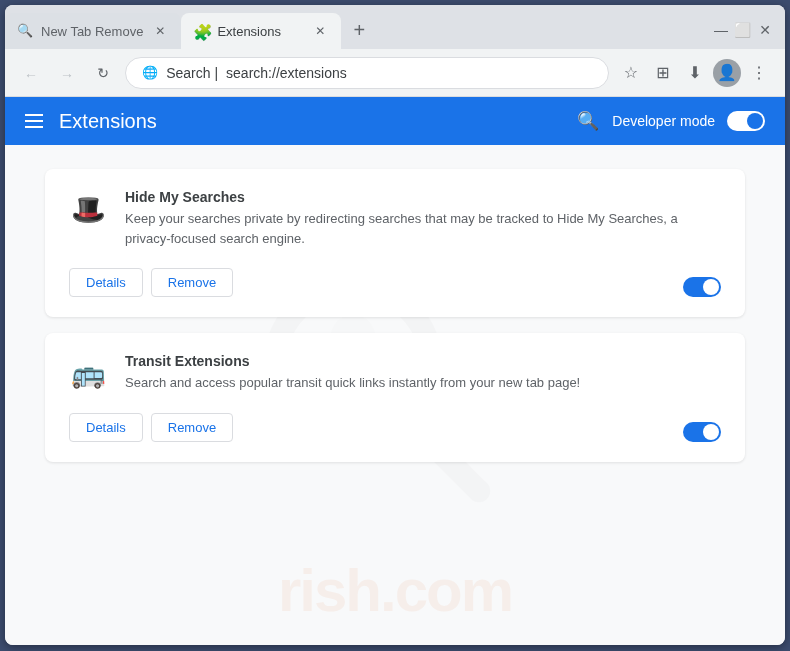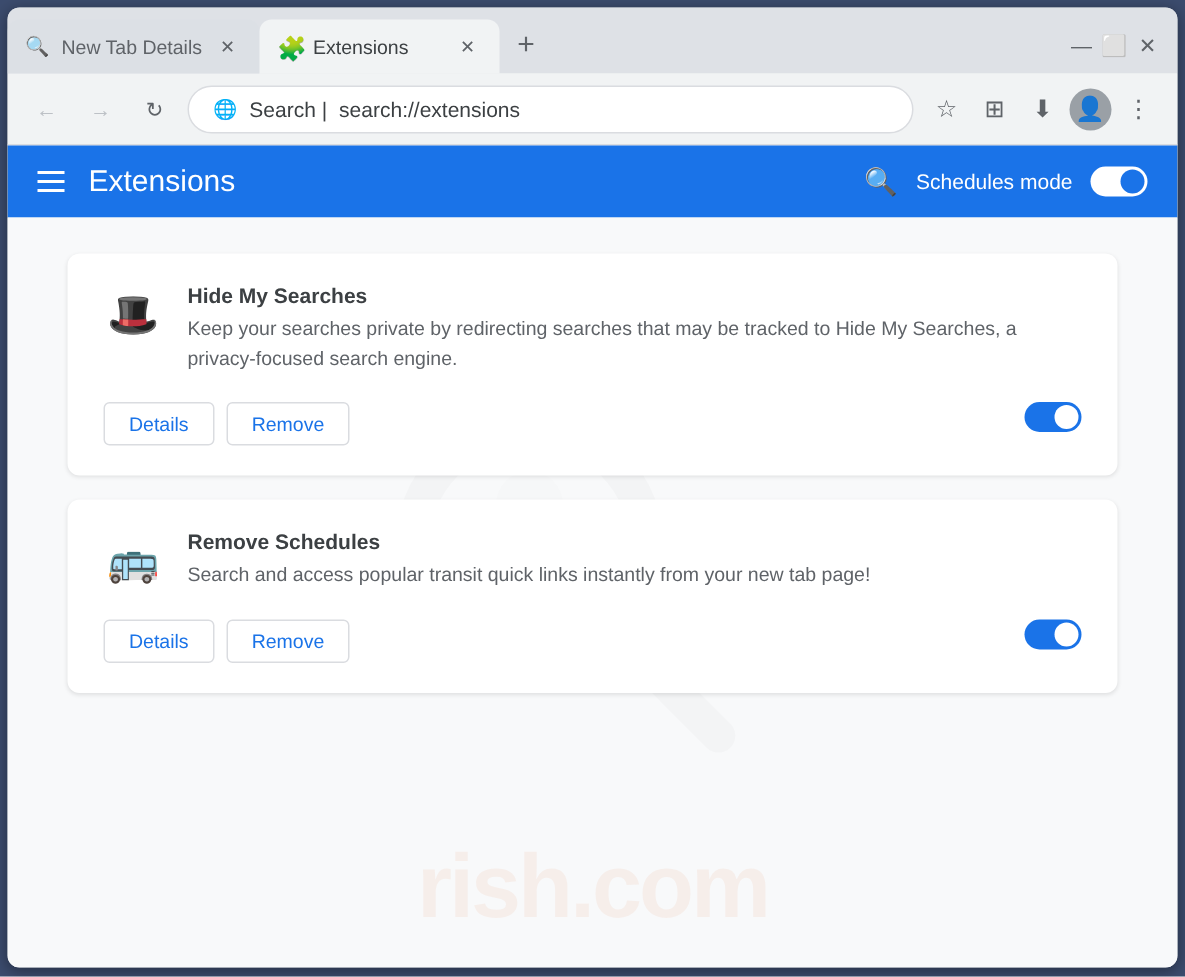--- a/index.html
+++ b/index.html
@@ -307,21 +307,21 @@
     }
 
     .ext-description {
       font-size: 13px;
       color: #5f6368;
       line-height: 1.5;
     }
 
     .ext-card-footer {
       display: flex;
-      align-items: flex-start;
+      align-items: flex-end;
       gap: 8px;
       margin-top: 8px;
     }
 
     .btn-outline {
       padding: 6px 16px;
       border: 1px solid #dadce0;
       border-radius: 4px;
       background: #fff;
       color: #1a73e8;
@@ -371,21 +371,21 @@
   </style>
 </head>
 <body>
 
 <div class="browser-window">
 
   <div class="title-bar">
 
     <div class="tab inactive">
       <span class="tab-icon">🔍</span>
-      <span>New Tab Details</span>
+      <span>New Tab Remove</span>
       <span class="tab-close">✕</span>
     </div>
 
     <div class="tab">
       <span class="tab-icon puzzle-icon">🧩</span>
       <span>Extensions</span>
       <span class="tab-close">✕</span>
     </div>
 
     <div class="tab-new">+</div>
@@ -423,21 +423,21 @@
     <div class="ext-header-left">
       <div class="hamburger">
         <span></span>
         <span></span>
         <span></span>
       </div>
       <span class="ext-title">Extensions</span>
     </div>
     <div class="ext-header-right">
       <span class="search-icon-btn">🔍</span>
-      <span class="dev-mode-label">Schedules mode</span>
+      <span class="dev-mode-label">Developer mode</span>
       <div class="toggle"></div>
     </div>
   </div>
 
   <div class="ext-content">
 
     <div class="watermark-magnifier">
       <svg width="280" height="280" viewBox="0 0 100 100" opacity="1">
         <circle cx="40" cy="40" r="28" fill="none" stroke="#aaa" stroke-width="8"></circle>
         <line x1="62" y1="62" x2="85" y2="85" stroke="#aaa" stroke-width="8" stroke-linecap="round"></line>
@@ -461,21 +461,21 @@
         <button class="btn-outline">Details</button>
         <button class="btn-outline">Remove</button>
         <div class="toggle-blue"></div>
       </div>
     </div>
 
     <div class="ext-card">
       <div class="ext-card-header">
         <div class="ext-icon">🚌</div>
         <div class="ext-info">
-          <div class="ext-name">Remove Schedules</div>
+          <div class="ext-name">Transit Extensions</div>
           <div class="ext-description">Search and access popular transit quick links instantly from your new tab page!</div>
         </div>
       </div>
       <div class="ext-card-footer">
         <button class="btn-outline">Details</button>
         <button class="btn-outline">Remove</button>
         <div class="toggle-blue"></div>
       </div>
     </div>
 

